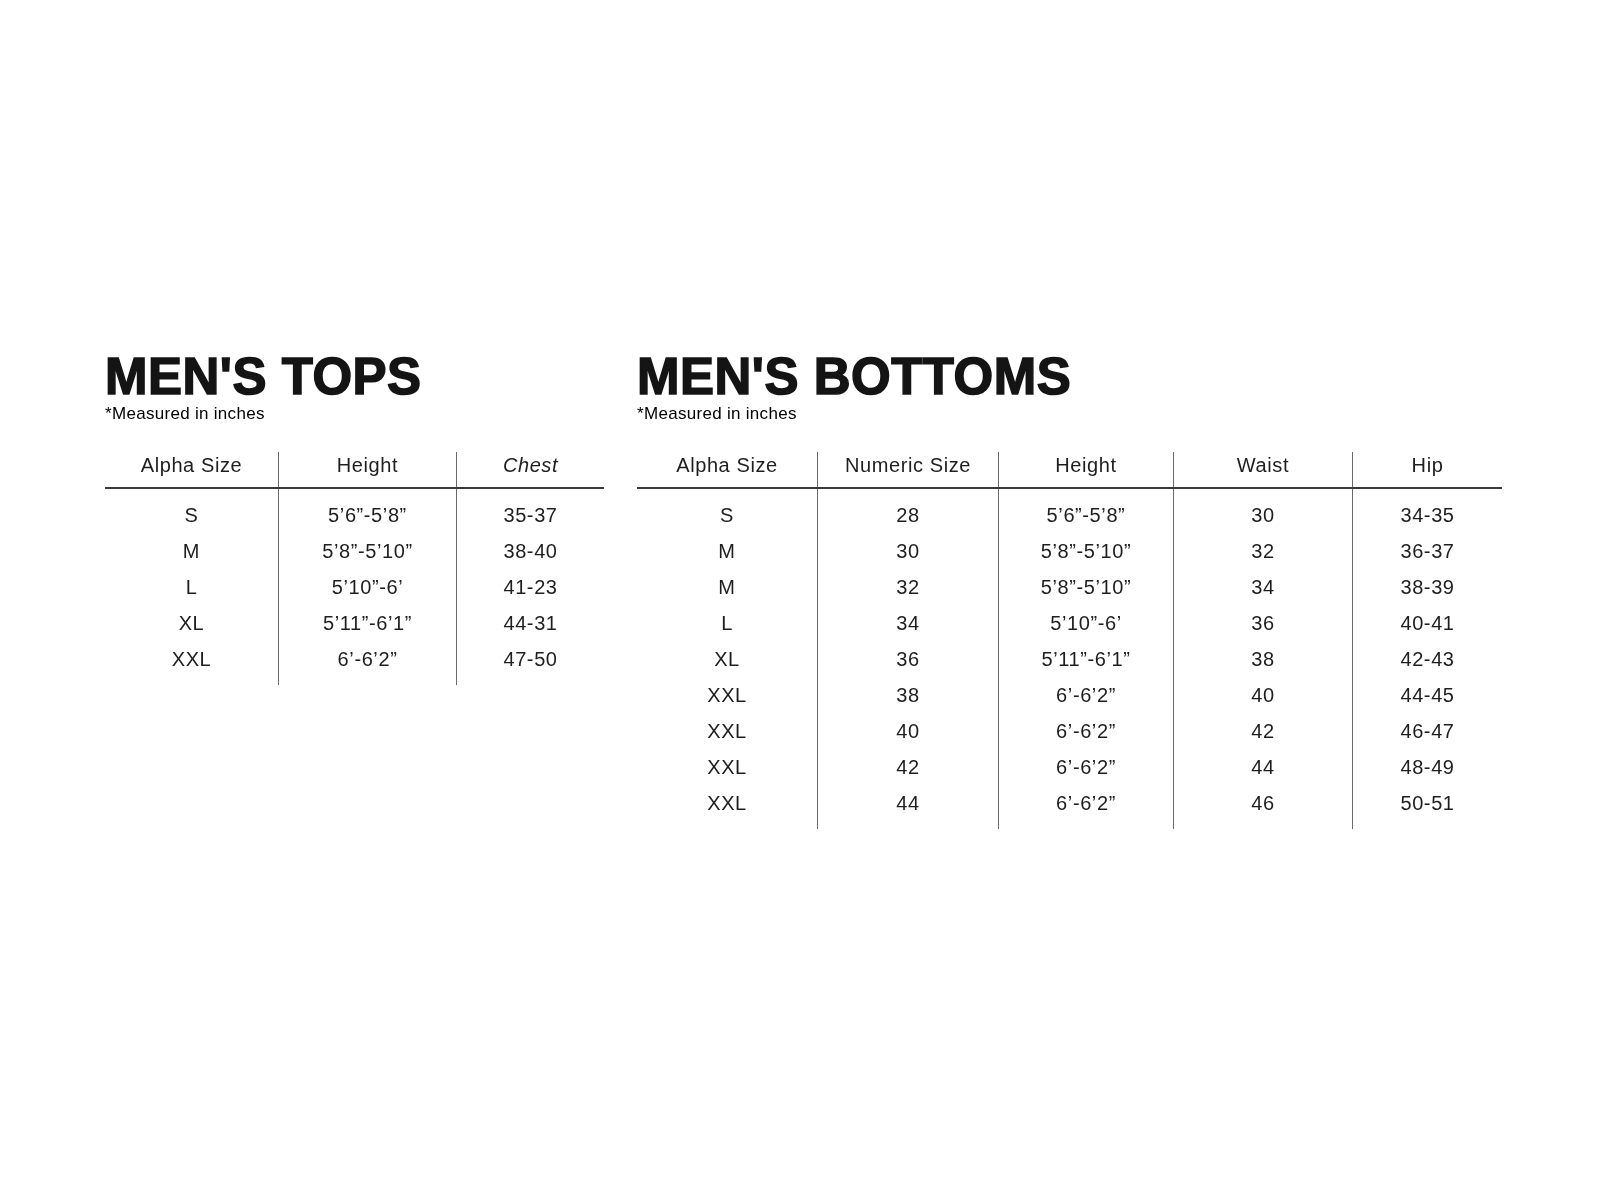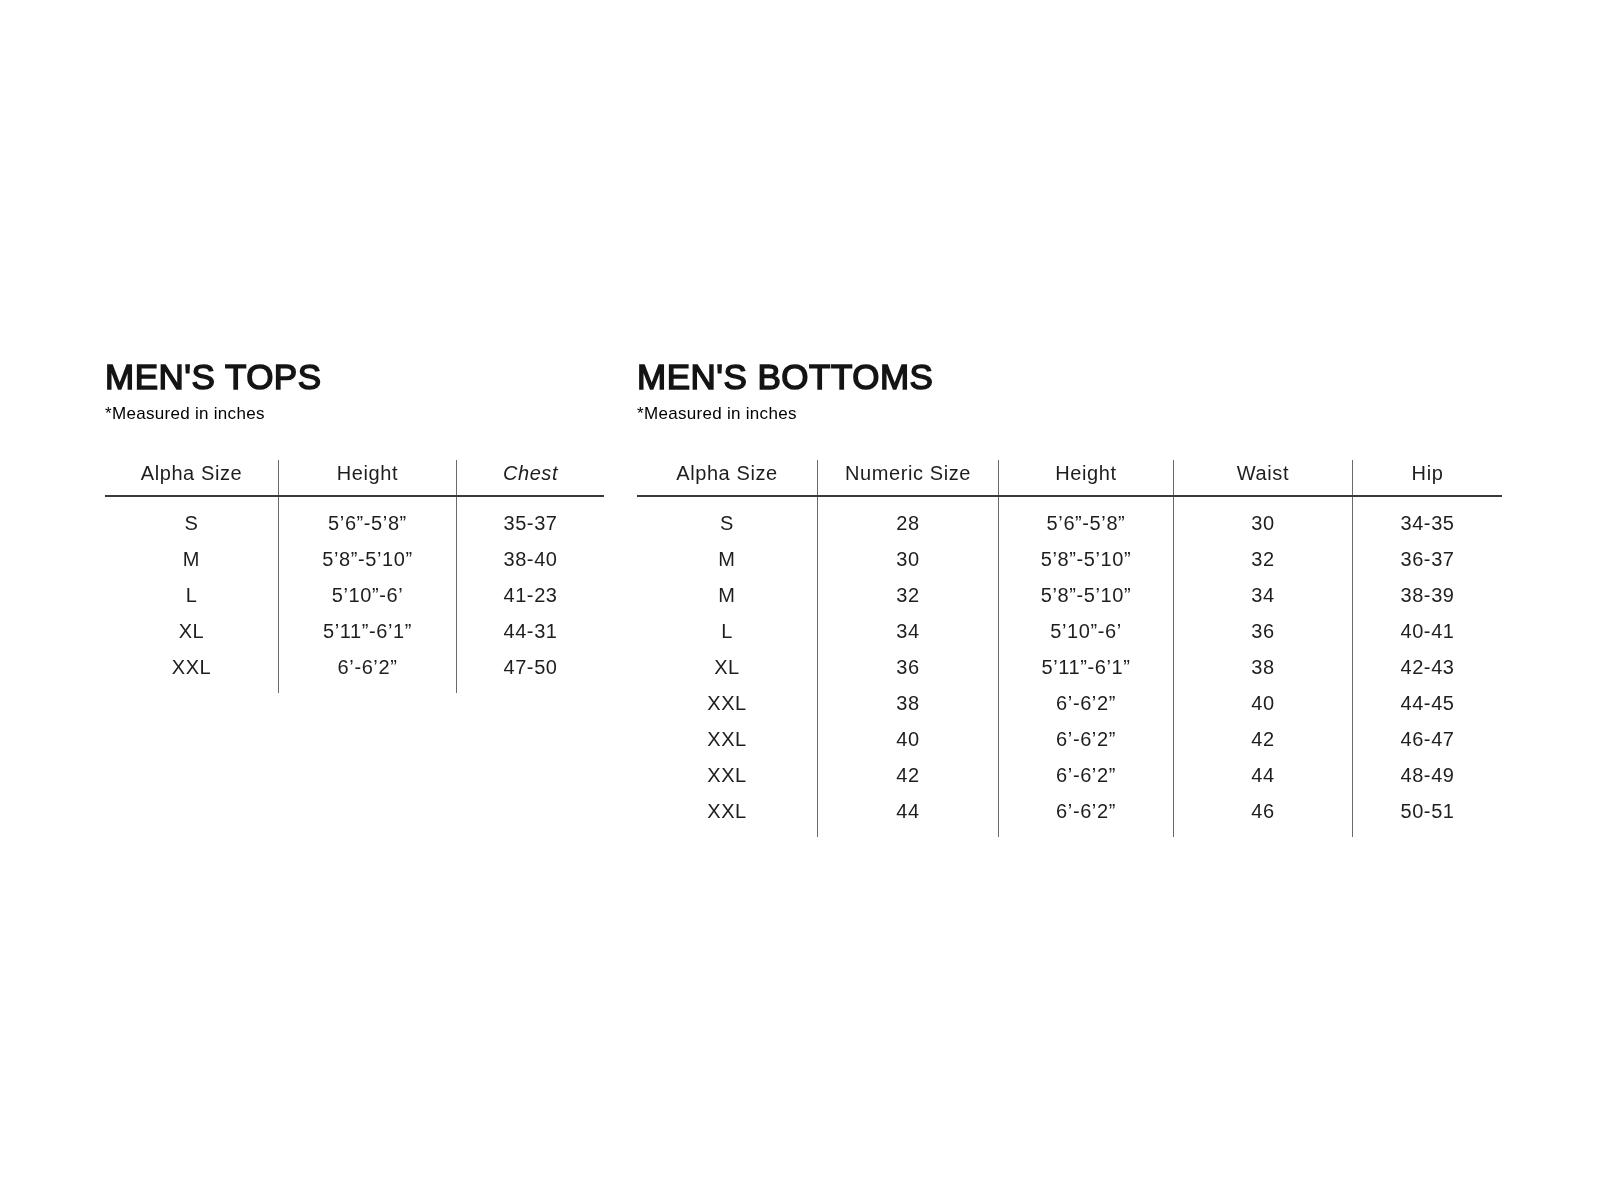--- a/index.html
+++ b/index.html
@@ -11,40 +11,40 @@
     overflow: hidden;
     font-family: "Liberation Sans", sans-serif;
     color: #1e1e1e;
   }
   .panel { position: absolute; top: 352px; }
   .panel-tops    { left: 105px; width: 497px; }
   .panel-bottoms { left: 637px; width: 862px; }
 
   .title {
     margin: 0;
-    font-size: 35px;
+    font-size: 51px;
     line-height: 50px;
-    font-weight: 400;
+    font-weight: 700;
     color: #141414;
     -webkit-text-stroke: 1.5px #141414;
     letter-spacing: 0.5px;
     white-space: nowrap;
   }
   .note {
     margin-top: 2px;
     font-size: 17px;
     line-height: 20px;
     letter-spacing: 0.3px;
     color: #000000;
   }
 
   table.size-table {
     border-collapse: collapse;
     table-layout: fixed;
-    margin-top: 36px;
+    margin-top: 28px;
   }
   .t0 { width: 497px; }
   .t1 { width: 861px; }
 
   .size-table th {
     font-weight: 400;
     font-size: 20px;
     line-height: 22px;
     padding: 2px 0 11px 0;
     text-align: center;

